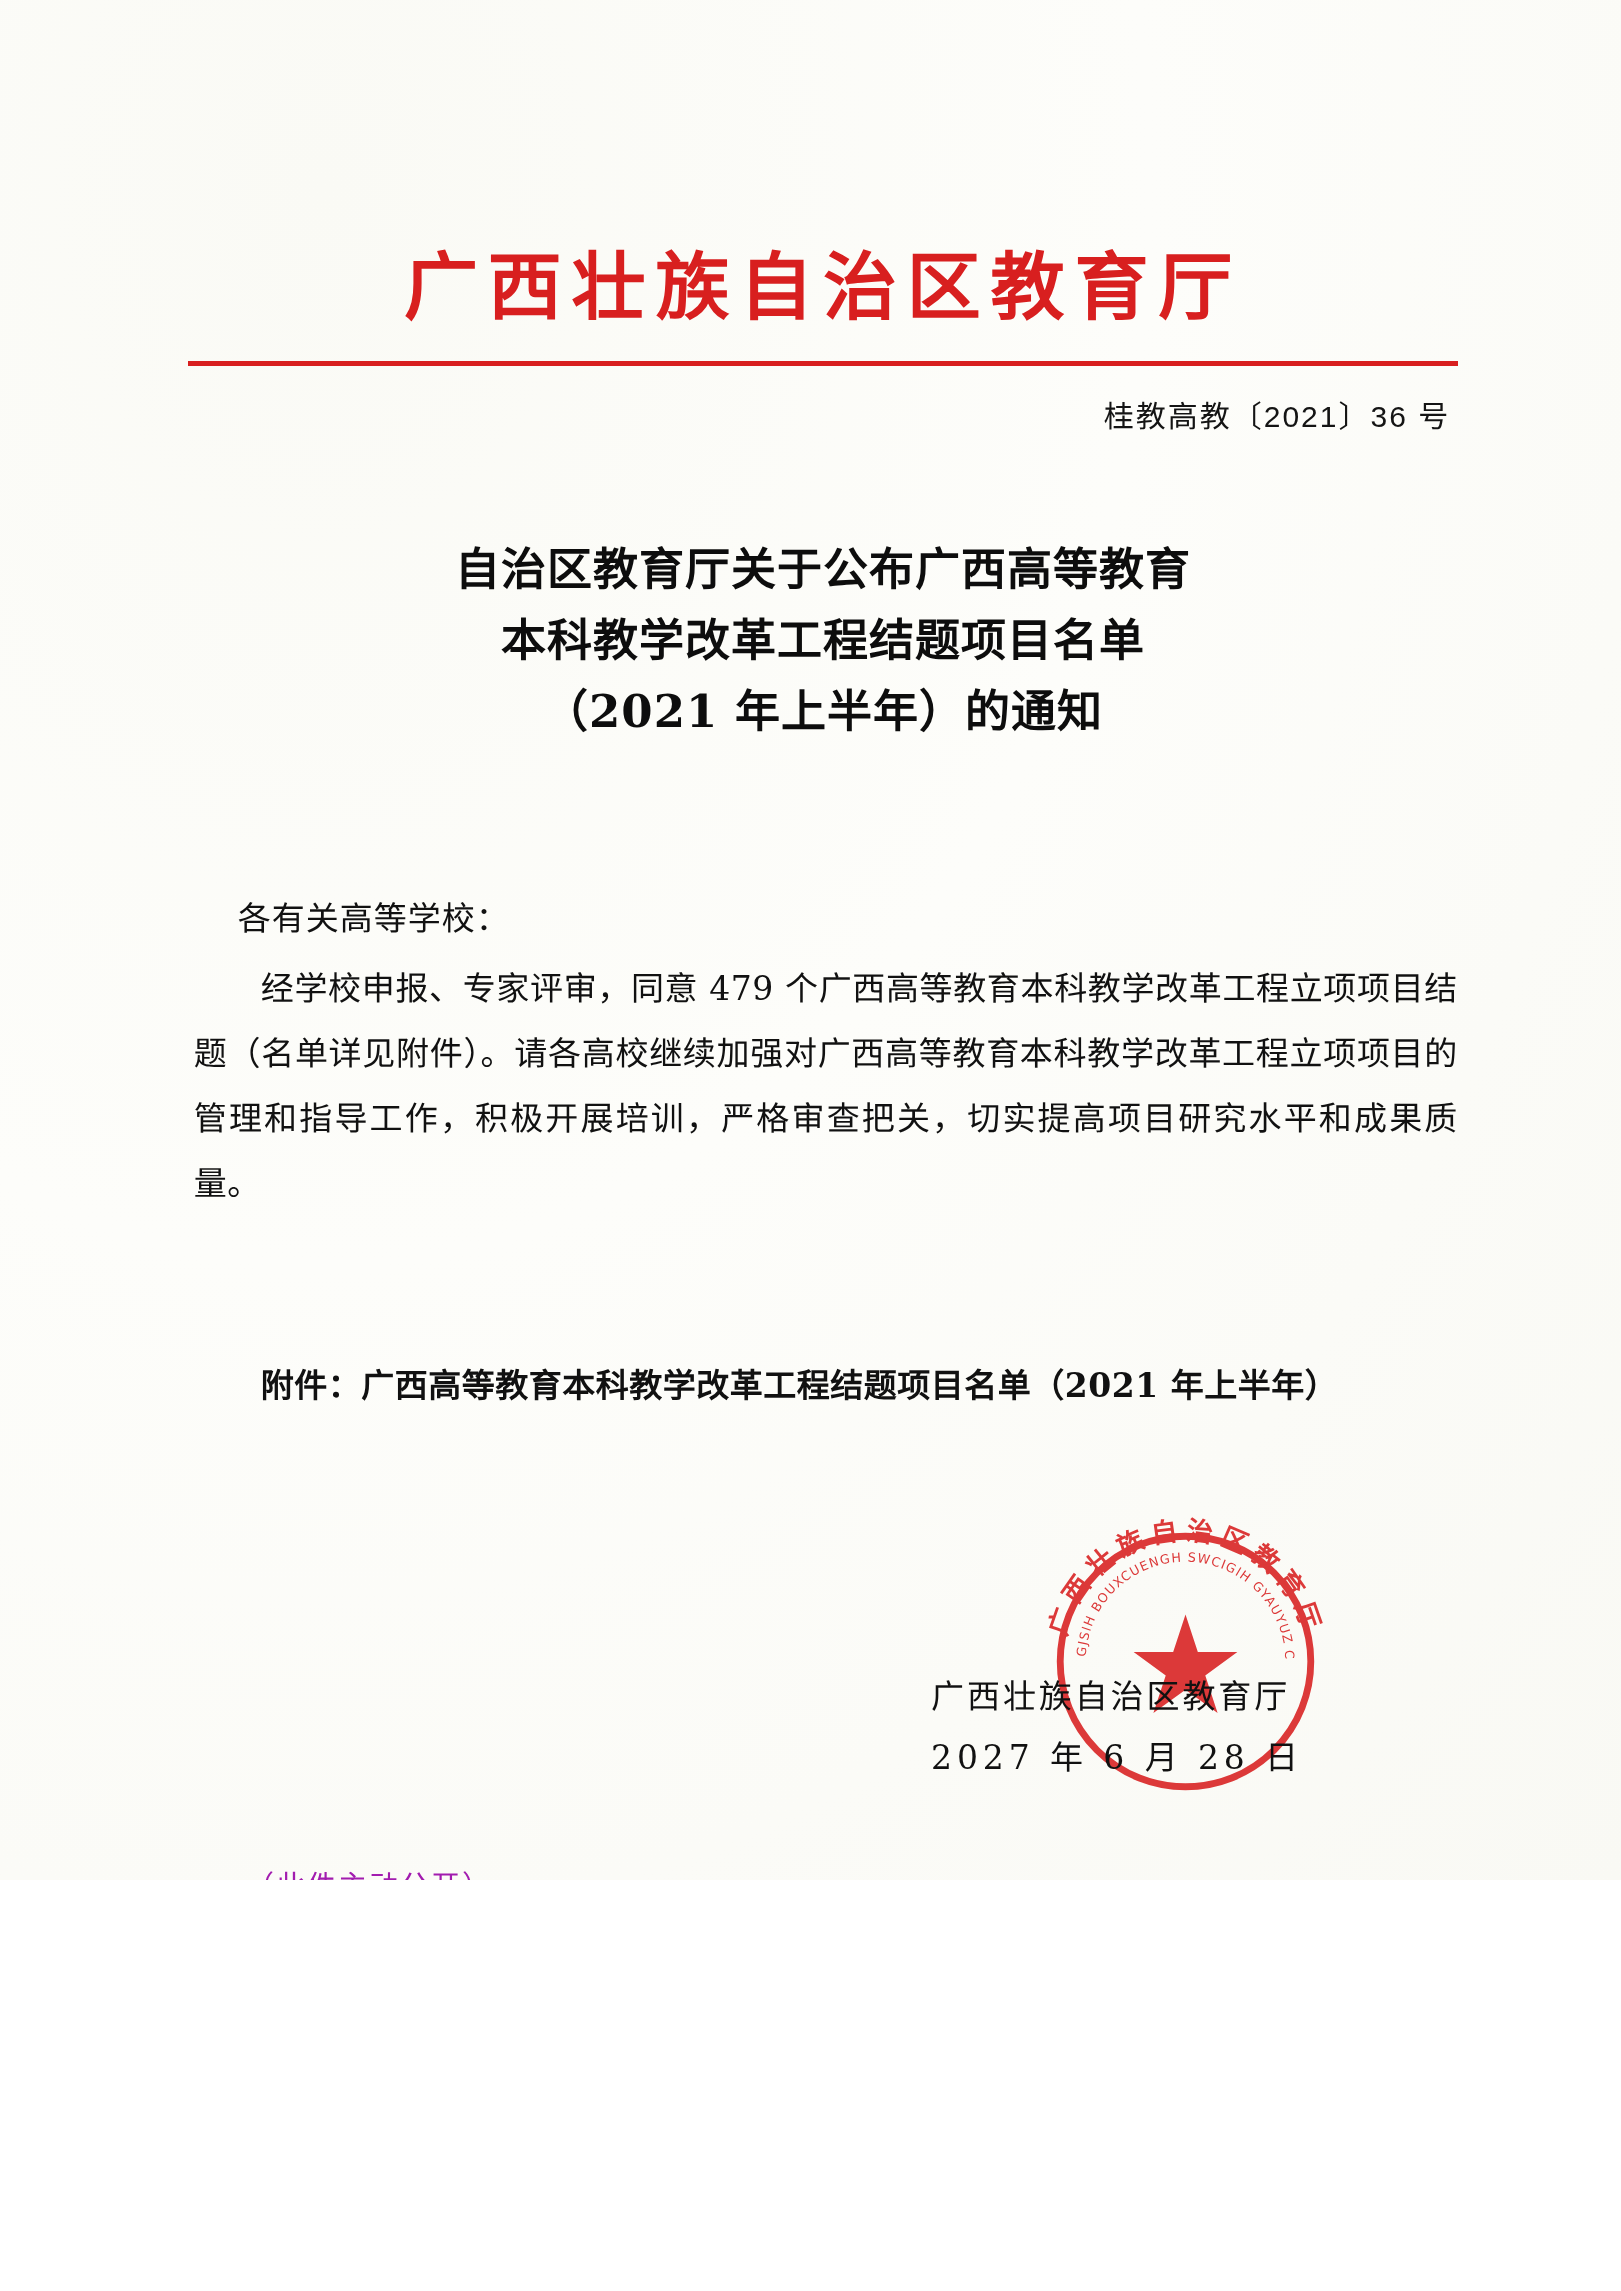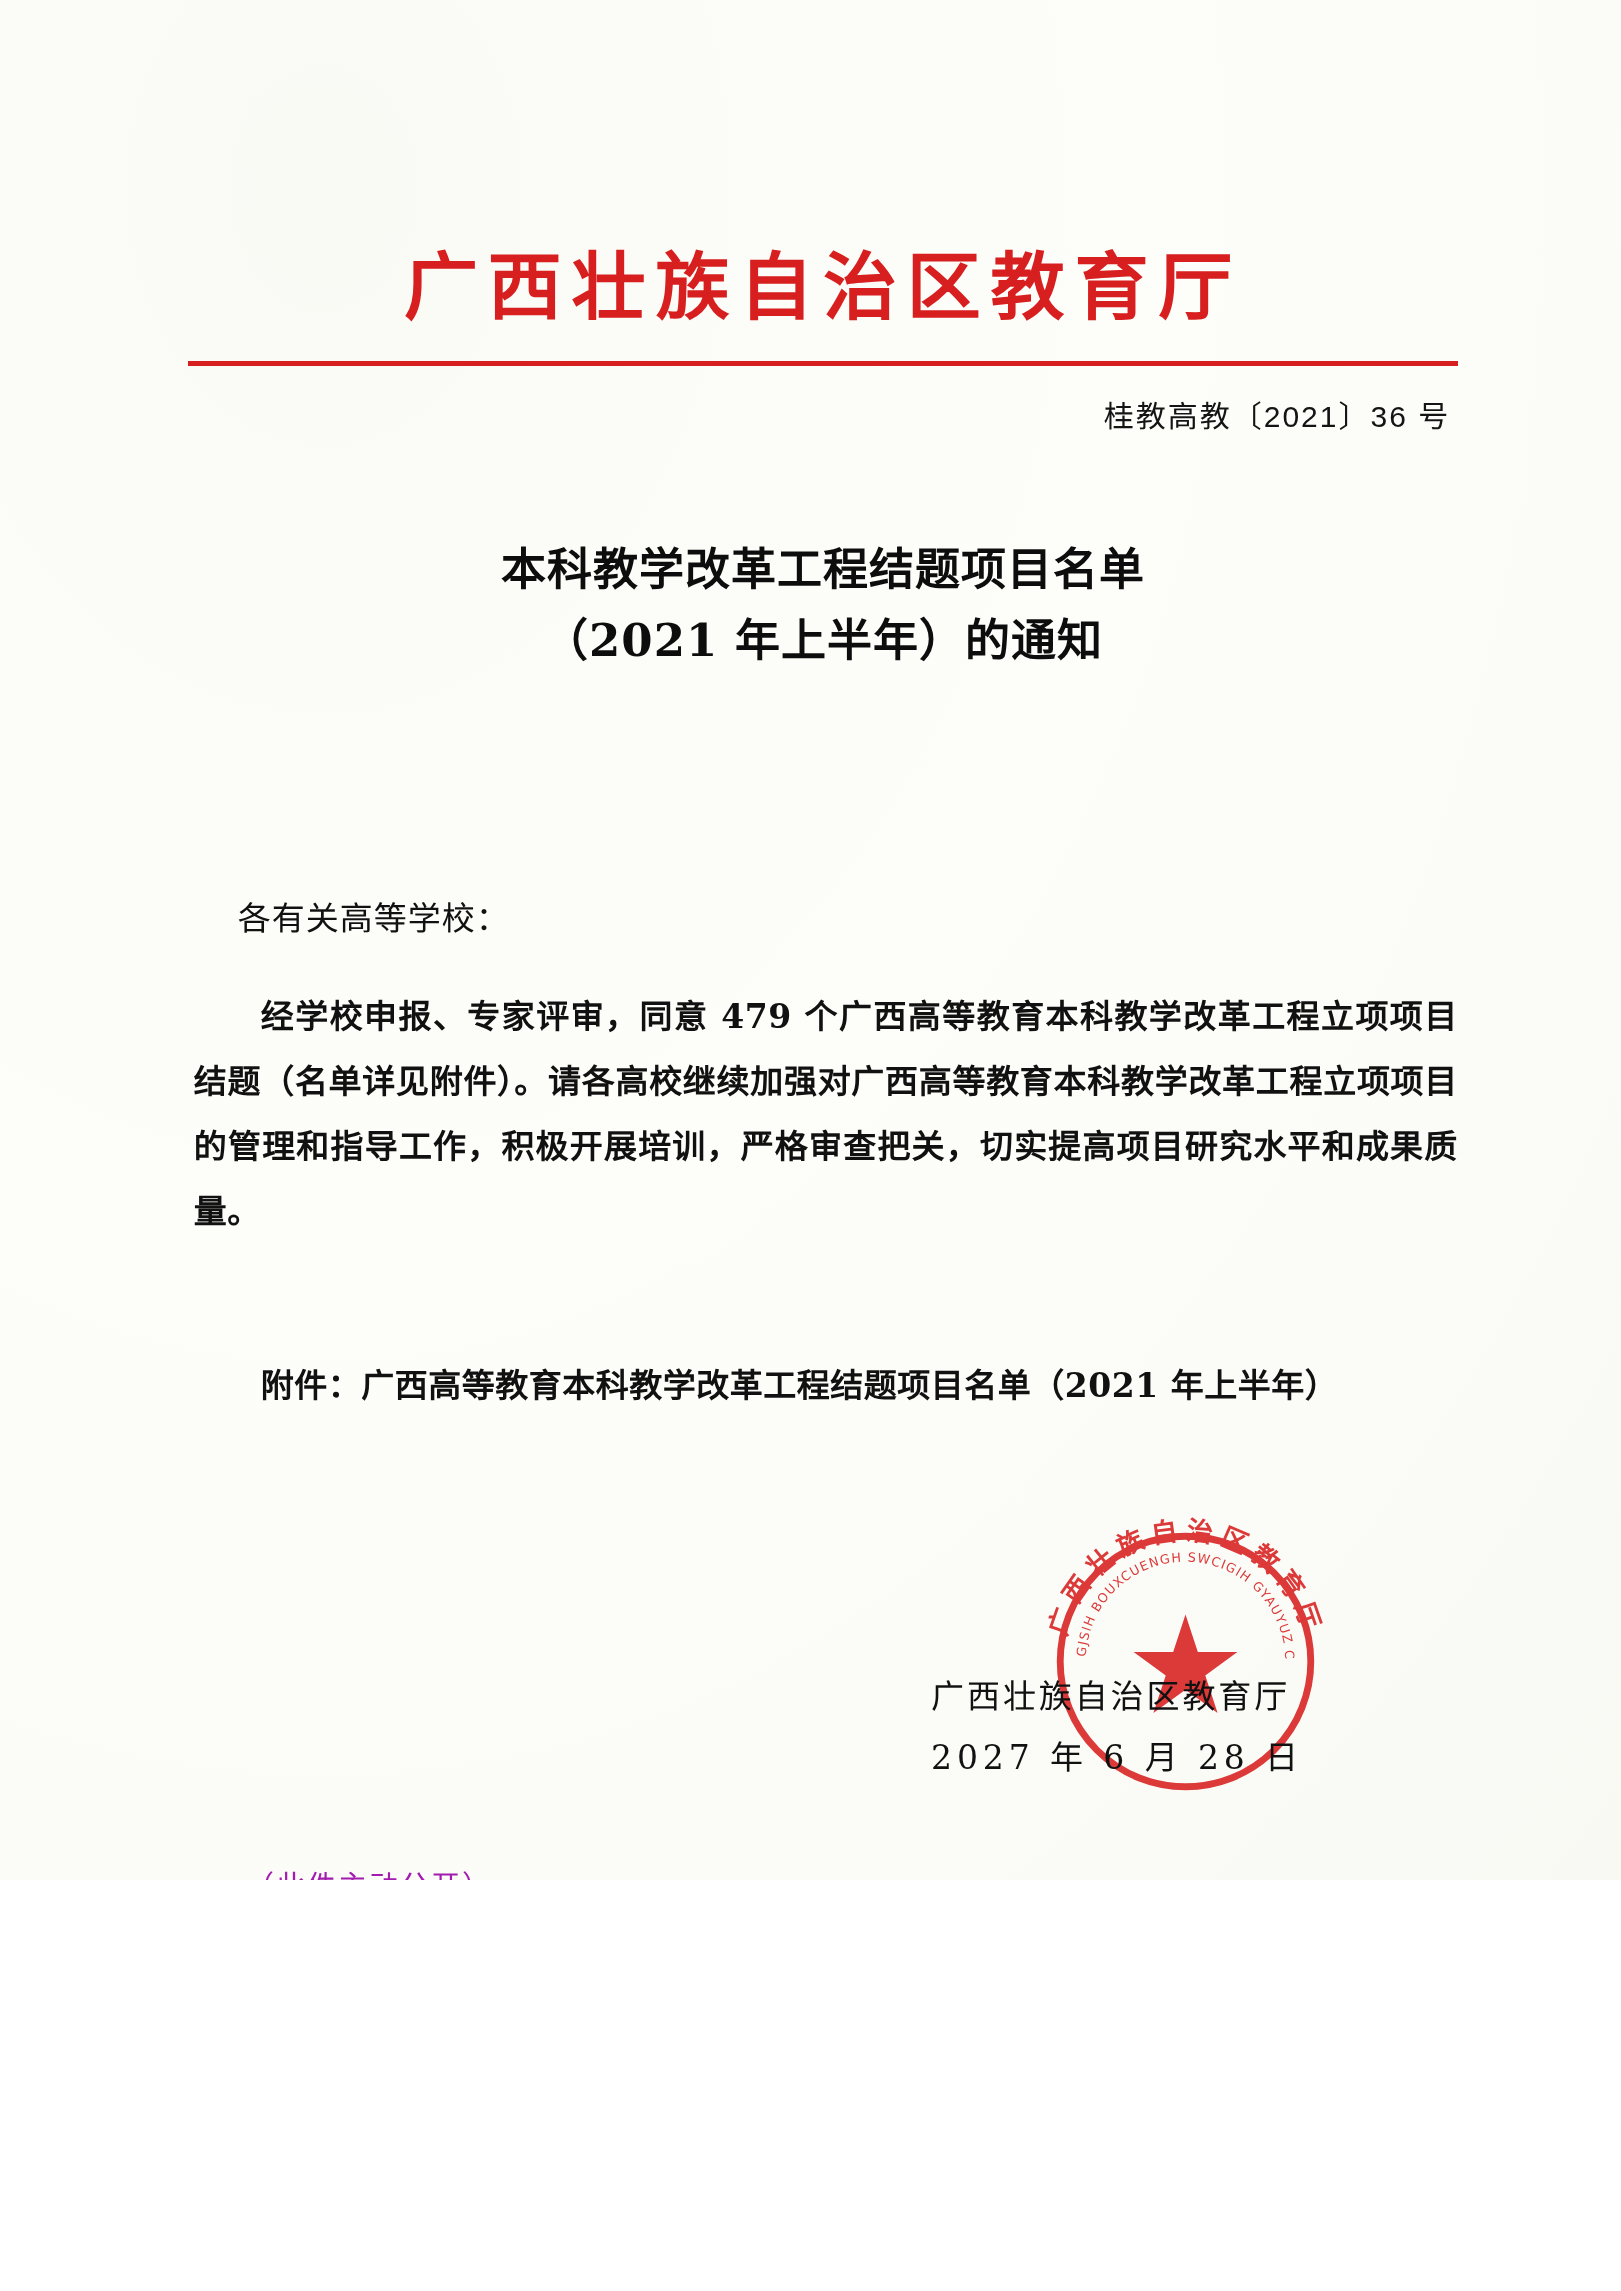--- a/index.html
+++ b/index.html
@@ -102,21 +102,21 @@
     position: absolute;
     left: 7.8px;
     width: 1264px;
     font-size: 33px;
     line-height: 65px;
     letter-spacing: 0.5px;
     color: #111;
     text-align: justify;
     text-justify: inter-ideograph;
   }
-  .body-para.p1 { top: 984px; text-indent: 67px; font-weight: bold; }
+  .body-para.p1 { top: 956px; text-indent: 67px; }
   .body-para.p2 { top: 1353px; text-indent: 67px; font-weight: bold; }
 
   
   .signature {
     position: absolute;
     right: 157px;
     top: 1666px;
     text-align: left;
     font-size: 33px;
     line-height: 61px;
@@ -168,20 +168,21 @@
 
     <div class="doc-header">
       <div class="org-title">广西壮族自治区教育厅</div>
     </div>
 
     <div class="red-rule-top"></div>
 
     <div class="doc-number">桂教高教〔2021〕36 号</div>
 
     <div class="doc-title">
+      <div class="line">自治区教育厅关于公布广西高等教育</div>
       <div class="line">本科教学改革工程结题项目名单</div>
       <div class="line">（2021 年上半年）的通知</div>
     </div>
 
     <div class="salutation">各有关高等学校：</div>
 
     <div class="body-para p1">经学校申报、专家评审，同意 479 个广西高等教育本科教学改革工程立项项目结题（名单详见附件）。请各高校继续加强对广西高等教育本科教学改革工程立项项目的管理和指导工作，积极开展培训，严格审查把关，切实提高项目研究水平和成果质量。</div>
 
     <div class="body-para p2">附件：广西高等教育本科教学改革工程结题项目名单（2021 年上半年）</div>
 

